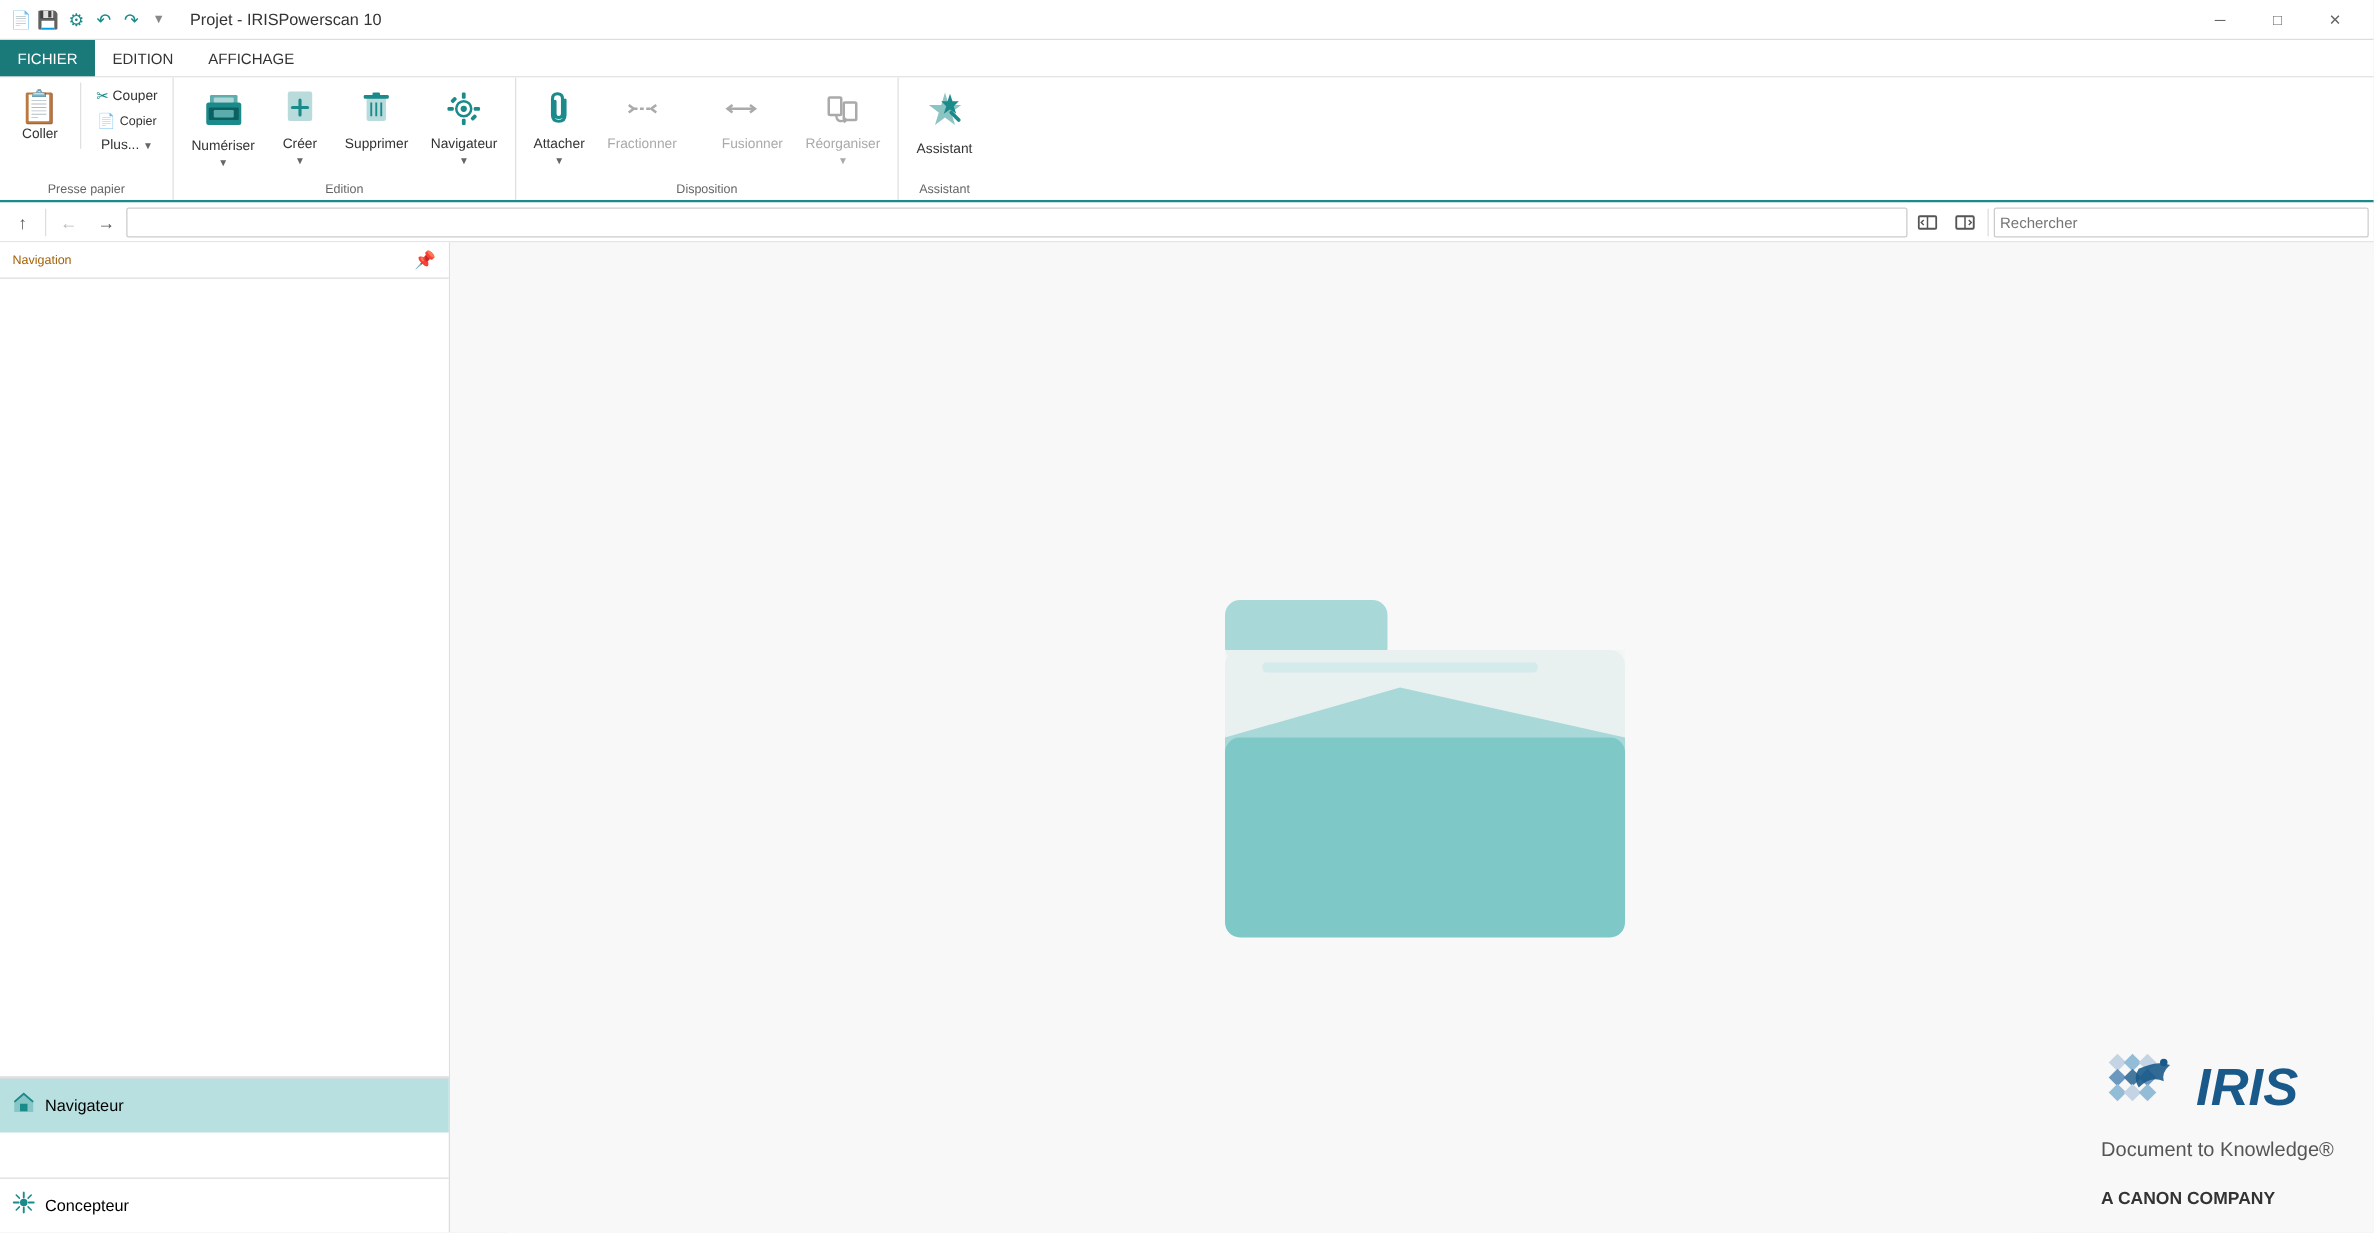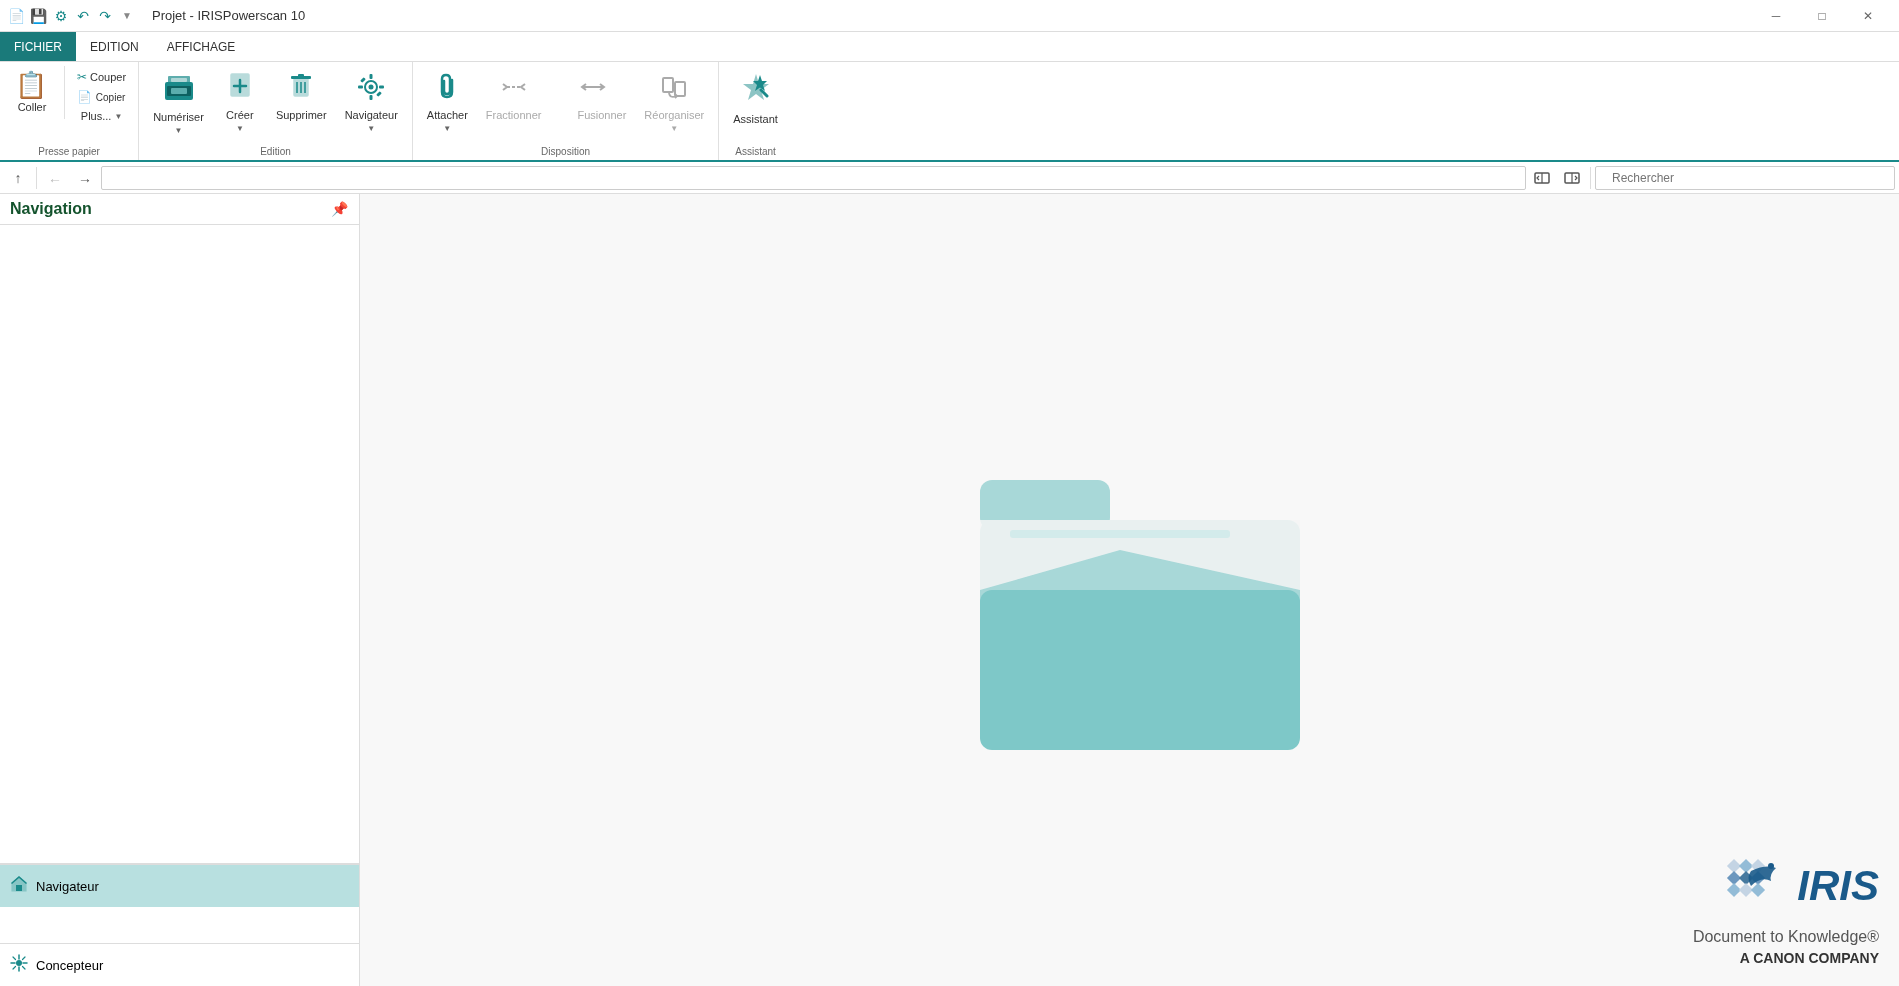--- a/index.html
+++ b/index.html
@@ -135,21 +135,21 @@
       border-radius: 2px;
       padding: 0 4px;
       font-size: 12px;
     }
     .tb-separator { width: 1px; height: 22px; background: #ddd; margin: 0 2px; }
     #search-input {
       width: 300px;
       height: 24px;
       border: 1px solid #ccc;
       border-radius: 2px;
-      padding: 0 16px;
+      padding: 0 4px;
       font-size: 12px;
     }
 
     
     #main {
       display: flex;
       height: calc(986px - 32px - 30px - 100px - 32px);
       background: #f5f5f5;
     }
 
@@ -162,23 +162,23 @@
       flex-direction: column;
     }
     #nav-header {
       display: flex;
       align-items: center;
       justify-content: space-between;
       padding: 6px 10px;
       background: #fff;
     }
     #nav-title {
-      font-size: 16px;
-      color: #14532d;
-      font-weight: 700;
+      font-size: 10px;
+      color: #a16207;
+      font-weight: 400;
     }
     #nav-pin {
       color: #888;
       cursor: pointer;
       font-size: 14px;
     }
     #nav-tree {
       flex: 1;
       overflow-y: auto;
       border-top: 1px solid #ddd;
@@ -216,35 +216,35 @@
     .folder-illustration {
       display: flex;
       align-items: flex-end;
       justify-content: center;
     }
 
     
     #iris-logo {
       position: absolute;
       bottom: 20px;
-      right: 20px;
+      right: 32px;
       display: flex;
       flex-direction: column;
-      align-items: flex-end;
+      align-items: flex-start;
       gap: 2px;
     }
     #iris-logo-img {
       display: flex;
       align-items: center;
       gap: 6px;
     }
     #iris-text-block { display: flex; flex-direction: column; }
     #iris-letters { font-size: 42px; font-weight: bold; color: #1a5a8a; font-style: italic; line-height: 1; }
     #iris-tagline { font-size: 16px; color: #555; text-align: right; }
-    #iris-canon { font-size: 14px; font-weight: bold; color: #333; text-align: right; margin-top: 2px; }
+    #iris-canon { font-size: 14px; font-weight: bold; color: #333; text-align: right; margin-top: 18px; }
 
     
     #nav-tree::-webkit-scrollbar { width: 8px; }
     #nav-tree::-webkit-scrollbar-track { background: #f0f0f0; }
     #nav-tree::-webkit-scrollbar-thumb { background: #ccc; border-radius: 4px; }
 
     
     .dropdown-arrow { font-size: 8px; color: #666; }
   </style>
 </head>

